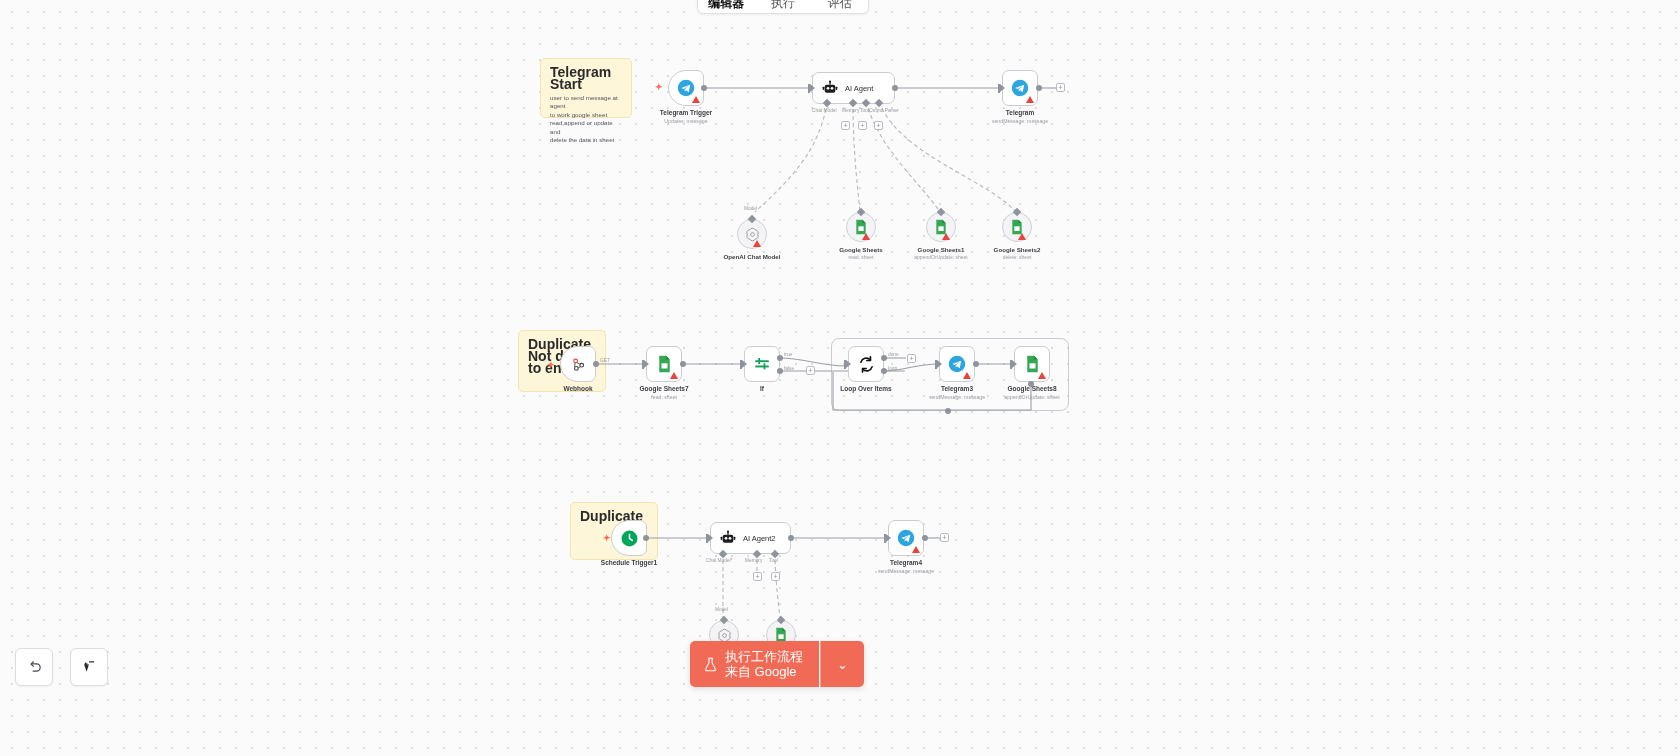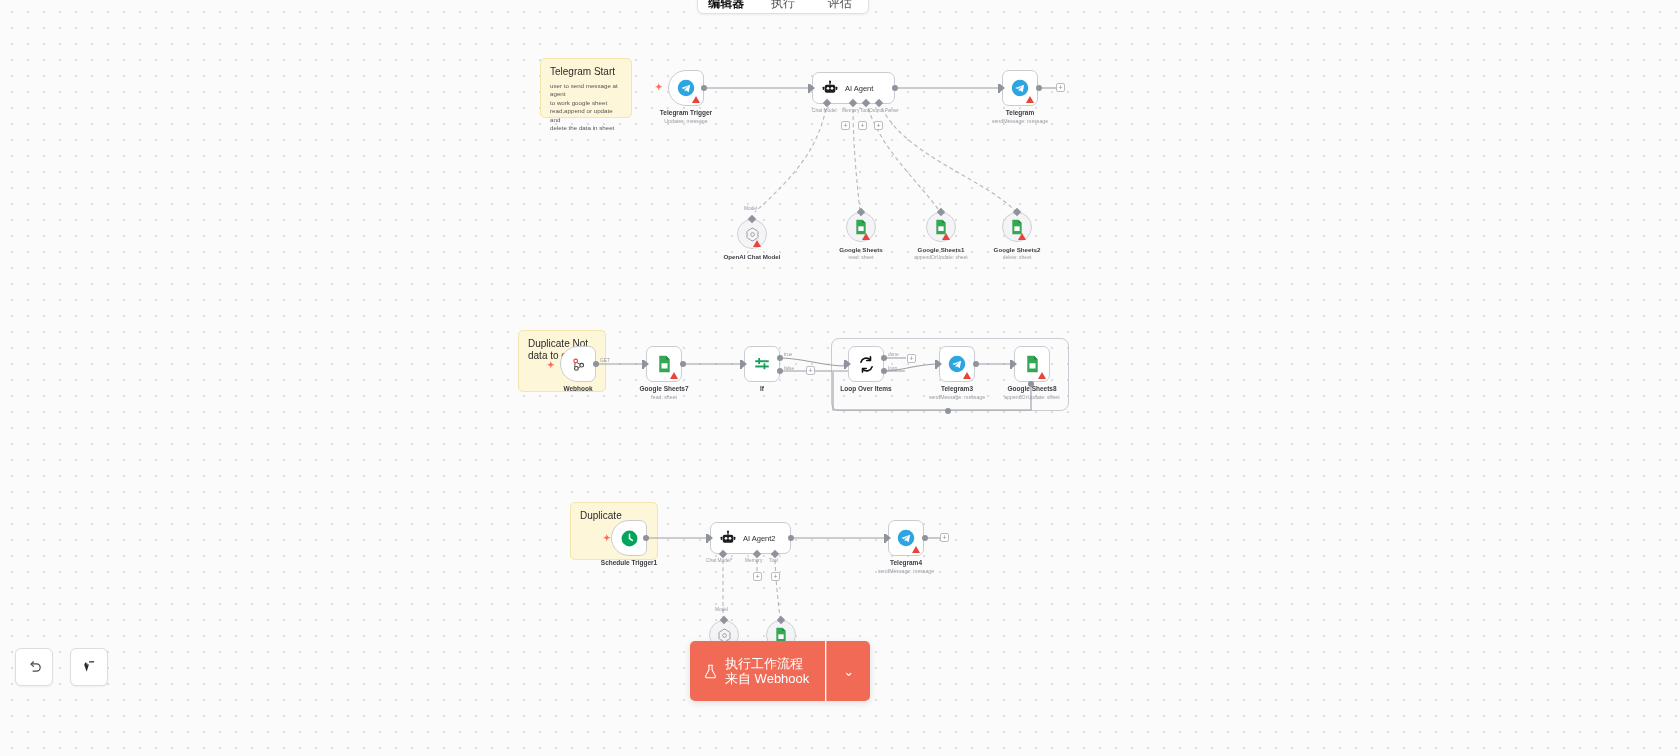--- a/index.html
+++ b/index.html
@@ -40,21 +40,21 @@
   
   .sticky {
     position: absolute;
     background: #fdf6d8;
     border: 1px solid #f2e6ae;
     border-radius: 5px;
     padding: 7px 9px;
     z-index: 1;
   }
   .sticky-title {
-    font-size: 10px; font-weight: 400; color: #2b2b2b;
+    font-size: 14px; font-weight: 700; color: #2b2b2b;
     line-height: 12px; margin-bottom: 4px;
   }
   .sticky-body {
     font-size: 6.2px; color: #55555f; line-height: 8.4px;
     white-space: pre-line;
   }
 
   
   .node {
     position: absolute;
@@ -157,21 +157,21 @@
     width: 38px; height: 38px;
     background: #fff; border: 1px solid #dcdce1; border-radius: 6px;
     display: flex; align-items: center; justify-content: center;
     box-shadow: 0 1px 2px rgba(0,0,0,.05);
     z-index: 30;
   }
 
   
   .exec {
     position: absolute; left: 690px; top: 641px;
-    height: 60px; display: flex; z-index: 35;
+    height: 46px; display: flex; z-index: 35;
     border-radius: 5px; overflow: hidden;
     box-shadow: 0 2px 6px rgba(0,0,0,.12);
   }
   .exec-main {
     background: #f06a55; color: #fff;
     display: flex; align-items: center; gap: 7px;
     padding: 0 16px 0 13px;
   }
   .exec-text { font-size: 13px; line-height: 15px; font-weight: 500; }
   .exec-caret {
@@ -524,20 +524,20 @@
   </div>
 
   <div class="exec">
     <div class="exec-main">
       <svg width="15" height="17" viewBox="0 0 24 24">
         <path d="M9.5 2v7.2L4.4 19a2 2 0 001.7 3h11.8a2 2 0 001.7-3L14.5 9.2V2" stroke="#fff" stroke-width="1.7" fill="none" stroke-linejoin="round"></path>
         <path d="M8.6 2h6.8" stroke="#fff" stroke-width="1.7" stroke-linecap="round"></path>
       </svg>
       <div>
         <div class="exec-text">执行工作流程</div>
-        <div class="exec-text">来自 Webhook</div>
+        <div class="exec-text">来自 Google</div>
       </div>
     </div>
     <div class="exec-div"></div>
     <div class="exec-caret">⌄</div>
   </div>
 
 </div>
 
 </body></html>

